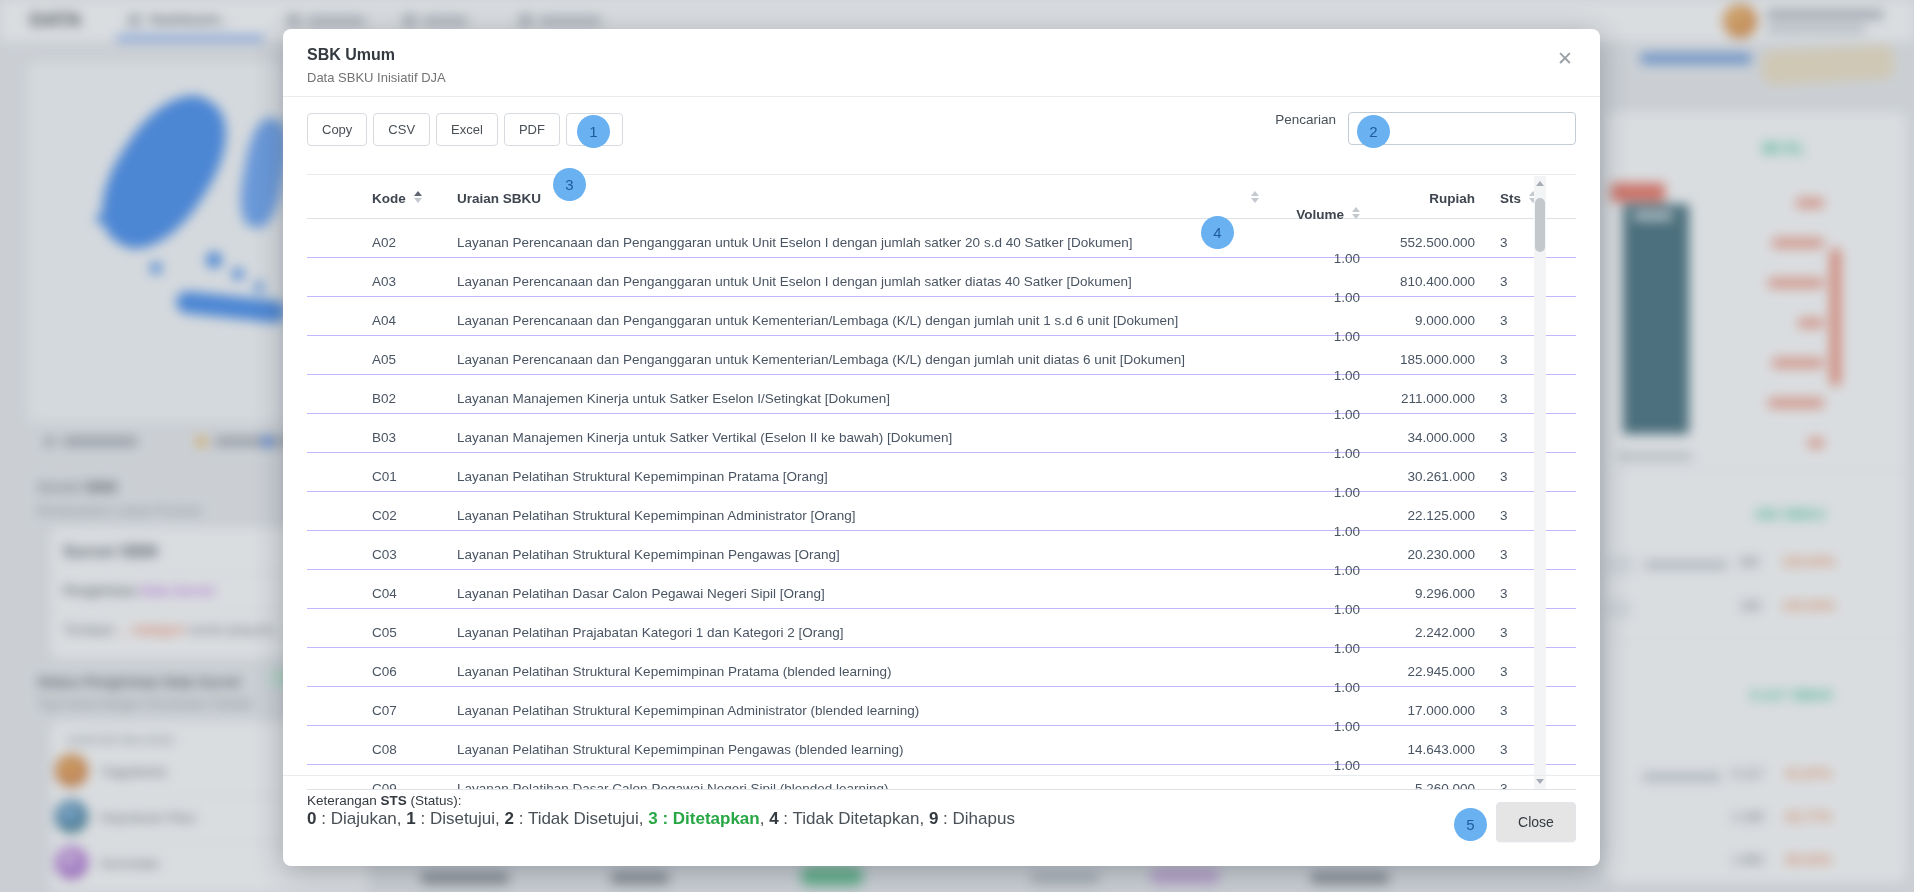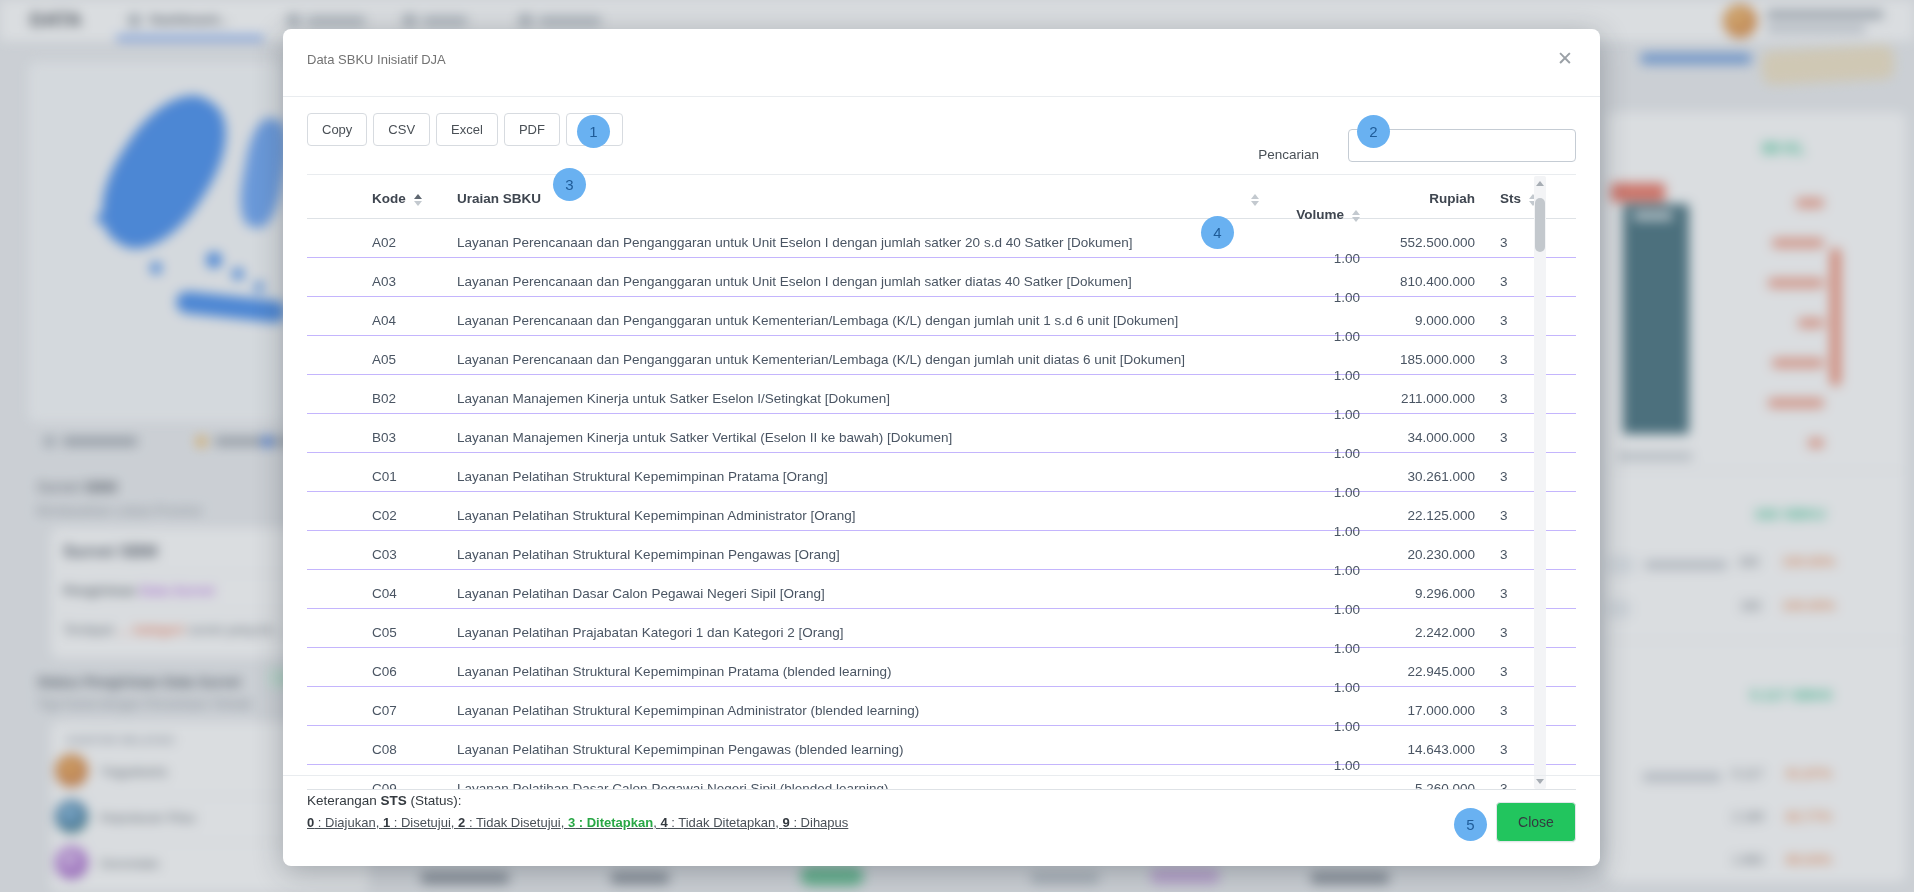--- a/index.html
+++ b/index.html
@@ -36,28 +36,28 @@
     box-shadow:0 6px 30px rgba(30,40,50,.30);z-index:5;}
   .m-header{position:relative;padding:17px 24px 12px 24px;border-bottom:1px solid #e9ecef;height:38px;}
   .m-title{font-size:16px;font-weight:bold;color:#343a40;}
   .m-sub{font-size:13px;color:#737373;margin-top:6px;}
   .m-close{position:absolute;right:22px;top:16px;width:26px;height:26px;font-size:19px;color:#9aa0a6;
     display:flex;align-items:center;justify-content:center;cursor:pointer;}
   .toolbar{position:relative;padding:16px 24px 0 24px;height:46px;}
   .btn-group{display:flex;gap:6px;}
   .tbtn{height:33px;padding:0 14px;background:#fff;border:1px solid #d7dbe0;border-radius:4px;
     font-size:13px;color:#4a5056;display:flex;align-items:center;cursor:pointer;}
-  .search-wrap{position:absolute;right:24px;top:32px;display:flex;align-items:flex-end;gap:17px;}
+  .search-wrap{position:absolute;right:24px;top:15px;display:flex;align-items:flex-start;}
   .search-label{font-size:13.5px;color:#495057;margin-right:12px;}
   .search-input{width:228px;height:33px;border:1px solid #c5ccd4;border-radius:4px;font-size:13px;color:#495057;
     padding:0 10px;box-sizing:border-box;outline:none;background:#fff;}
   .tablewrap{margin:15px 24px 0 24px;border-top:1px solid #e9ecef;position:relative;}
   .thead,.tr{display:grid;grid-template-columns:150px 1fr 96px 121px 72px;padding-right:20px;align-items:center;}
   .thead{height:43px;border-bottom:1px solid #dee2e6;font-size:13.5px;font-weight:bold;color:#3f4650;}
-  .th{display:flex;align-items:flex-end;cursor:pointer;}
+  .th{display:flex;align-items:flex-start;cursor:pointer;}
   .c-kode{padding-left:65px;}
   .c-uraian{padding-left:0;}
   .th.c-uraian{justify-content:space-between;padding-right:8px;}
   .c-volume{justify-content:flex-end;text-align:right;padding-right:3px;margin-top:32px;}
   .c-rupiah{justify-content:flex-end;text-align:right;padding-right:9px;}
   .c-sts{padding-left:16px;}
   .sort{display:inline-flex;flex-direction:column;margin-left:8px;gap:2px;}
   .sort i{width:0;height:0;border-left:4px solid transparent;border-right:4px solid transparent;display:block;}
   .sort .up{border-bottom:5px solid #c3c9cf;}
   .sort .dn{border-top:5px solid #c3c9cf;}
@@ -67,24 +67,24 @@
   .tr:last-child{border-bottom:none;}
   
   .sbar{position:absolute;right:30px;top:1px;bottom:1px;width:12px;background:#f3f4f6;border-radius:2px;}
   .sbar .arr{position:absolute;left:2px;width:0;height:0;border-left:4px solid transparent;border-right:4px solid transparent;}
   .sbar .arr.up{top:5px;border-bottom:5px solid #a7adb4;}
   .sbar .arr.dn{bottom:5px;border-top:5px solid #a7adb4;}
   .sbar .thumb{position:absolute;left:1px;top:22px;width:10px;height:54px;border-radius:5px;background:#c3c8cd;cursor:grab;}
   .m-footer{position:absolute;left:0;right:0;bottom:0;height:91px;border-top:1px solid #e9ecef;box-sizing:border-box;padding:17px 24px;}
   .legend1{font-size:13.5px;color:#343a40;}
   .legend1 b{font-weight:bold;}
-  .legend2{font-size:13px;color:#495057;margin-top:7px;text-decoration:underline;}
+  .legend2{font-size:17px;color:#495057;margin-top:1px;}
   .legend2 b{color:#343a40;font-weight:bold;}
   .legend2 .seg.hl, .legend2 .seg.hl b{color:var(--status_green,#28a745);font-weight:bold;}
-  .close-btn{position:absolute;right:24px;bottom:24px;height:40px;width:80px;background:#22c55e;border:1px solid #e2e6ea;
+  .close-btn{position:absolute;right:24px;bottom:24px;height:40px;width:80px;background:#e5e5e5;border:1px solid #e2e6ea;
     border-radius:4px;font-size:14px;color:#343a40;display:flex;align-items:center;justify-content:center;cursor:pointer;
     box-shadow:0 1px 1px rgba(0,0,0,.04);font-family:"Liberation Sans",sans-serif;}
   
   .marker{position:absolute;width:33px;height:33px;border-radius:50%;background:var(--marker,#69b1f1);
     color:var(--marker_text,#1f5c99);font-size:15px;display:flex;align-items:center;justify-content:center;z-index:9;}
   .badge-sq{position:absolute;border-radius:4px;}
 </style>
 </head>
 <body style="--marker: #69b1f1; --marker_text: #1f5c99; --status_green: #28a745; --link_purple: #b05ce2; --highlight_orange: #f0734d; --pct_orange: #f0874f; --kl_green: #34c38f; --badge_green: #d2f0e1; --chart_teal: #2e5f6e; --chart_salmon: #f0876c; --map_blue: #2f80ed; --nav_blue: #3577f1;">
 
@@ -193,20 +193,21 @@
   <div class="abs" style="left:800px;top:866px;width:64px;height:20px;border-radius:10px;background:#57c08a;"></div>
   <div class="blob" style="left:1030px;top:872px;width:70px;height:12px;"></div>
   <div class="abs" style="left:1150px;top:868px;width:70px;height:16px;border-radius:8px;background:#b87fd9;opacity:.6;"></div>
   <div class="blob" style="left:1310px;top:872px;width:80px;height:12px;background:#6b7480;"></div>
 </div>
 
 <div class="scrim"></div>
 
 <div class="modal">
   <div class="m-header">
+    <div class="m-title">SBK Umum</div>
     <div class="m-sub">Data SBKU Inisiatif DJA</div>
     <div class="m-close">✕</div>
   </div>
   <div class="toolbar">
     <div class="btn-group">
       <button class="tbtn">Copy</button>
       <button class="tbtn">CSV</button>
       <button class="tbtn">Excel</button>
       <button class="tbtn">PDF</button>
       <button class="tbtn">Print</button>

